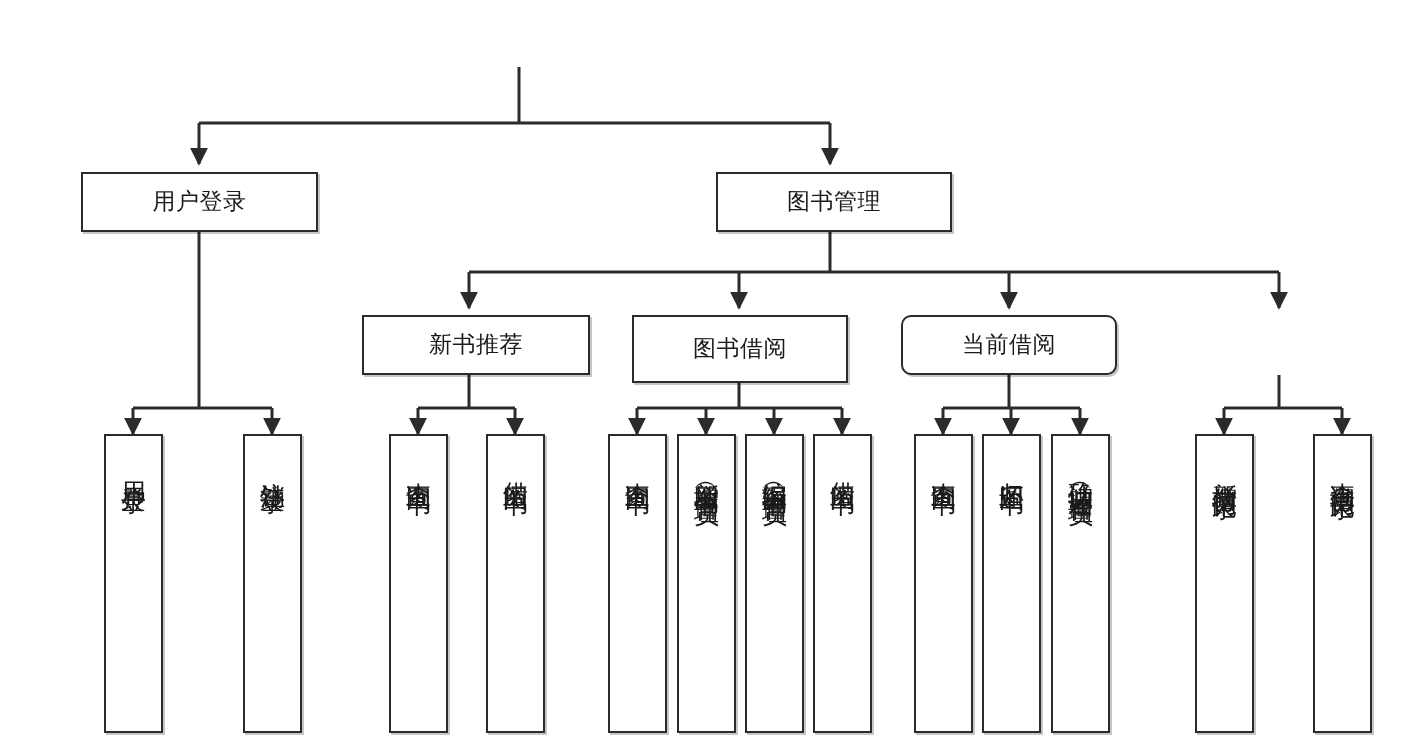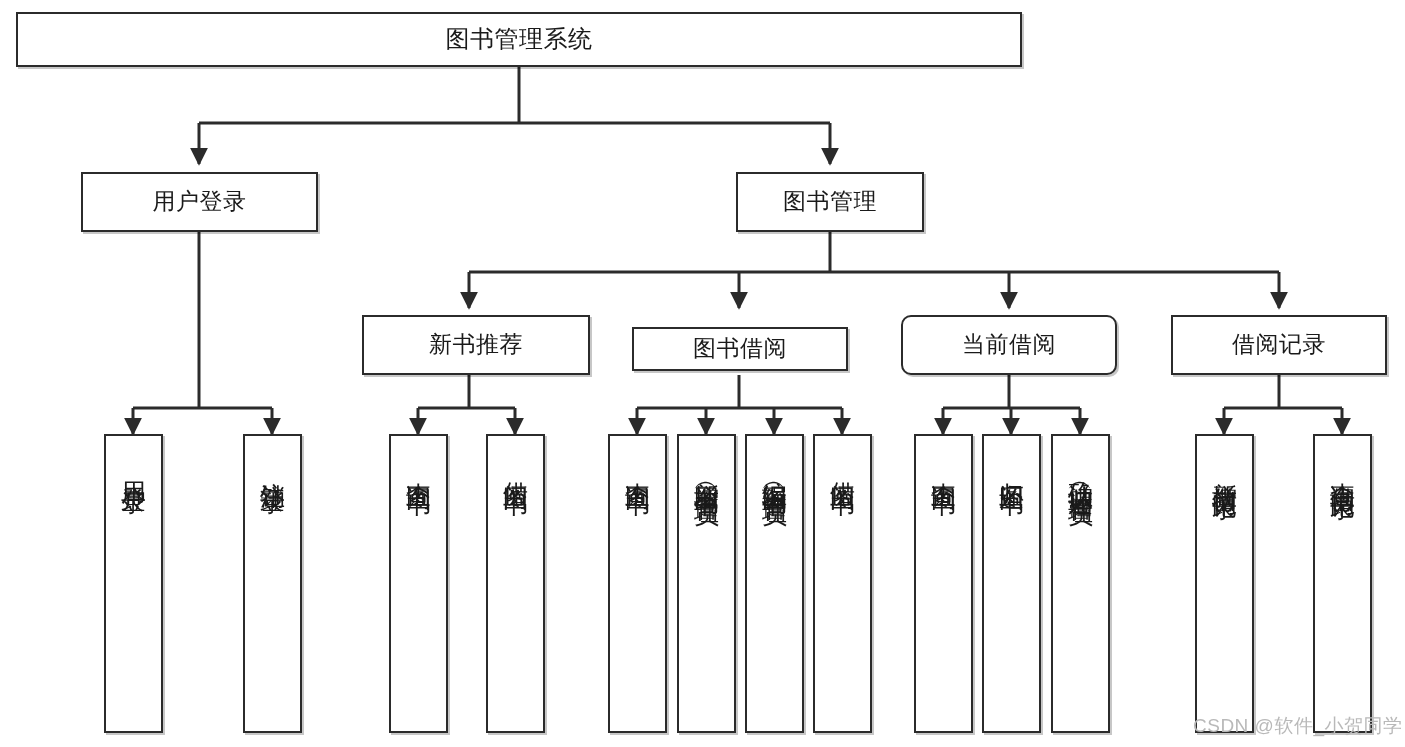--- a/index.html
+++ b/index.html
@@ -121,42 +121,36 @@
       <path d="M 1011 408 L 1011 434" marker-end="url(#arrowhead)"></path>
       <path d="M 1080 408 L 1080 434" marker-end="url(#arrowhead)"></path>
 
       <path d="M 1279 375 L 1279 408"></path>
       <path d="M 1224 408 L 1342 408"></path>
       <path d="M 1224 408 L 1224 434" marker-end="url(#arrowhead)"></path>
       <path d="M 1342 408 L 1342 434" marker-end="url(#arrowhead)"></path>
     </g>
   </svg>
 
-  <div class="node horiz root" style="left:16px; top:12px; width:1006px; height:55px;">
-    <span class="label">图书管理系统</span>
-  </div>
 
   <div class="node horiz" style="left:81px; top:172px; width:237px; height:60px;">
     <span class="label">用户登录</span>
   </div>
-  <div class="node horiz" style="left:736px; top:172px; width:188px; height:60px;">
+  <div class="node horiz" style="left:716px; top:172px; width:236px; height:60px;">
     <span class="label">图书管理</span>
   </div>
 
   <div class="node horiz" style="left:362px; top:315px; width:228px; height:60px;">
     <span class="label">新书推荐</span>
   </div>
-  <div class="node horiz" style="left:632px; top:315px; width:216px; height:44px;margin-top:12px;">
+  <div class="node horiz" style="left:632px; top:315px; width:216px; height:68px;">
     <span class="label">图书借阅</span>
   </div>
   <div class="node horiz" style="left:901px; top:315px; width:216px; height:60px;border-radius:10px;">
     <span class="label">当前借阅</span>
-  </div>
-  <div class="node horiz" style="left:1171px; top:315px; width:216px; height:60px;">
-    <span class="label">借阅记录</span>
   </div>
 
   <div class="node vert" style="left:104px; top:434px; width:59px; height:299px;">
     <span class="label">用户登录</span>
   </div>
   <div class="node vert" style="left:243px; top:434px; width:59px; height:299px;">
     <span class="label">注销登录</span>
   </div>
 
   <div class="node vert" style="left:389px; top:434px; width:59px; height:299px;">
@@ -189,15 +183,14 @@
     <span class="label">确认归还（管理员）</span>
   </div>
 
   <div class="node vert" style="left:1195px; top:434px; width:59px; height:299px;">
     <span class="label">新增借阅记录</span>
   </div>
   <div class="node vert" style="left:1313px; top:434px; width:59px; height:299px;">
     <span class="label">查询借阅记录</span>
   </div>
 
-  <div class="watermark" style="left:1193px; top:713px;">CSDN @软件_小贺同学</div>
 
 </div>
 
 </body></html>

